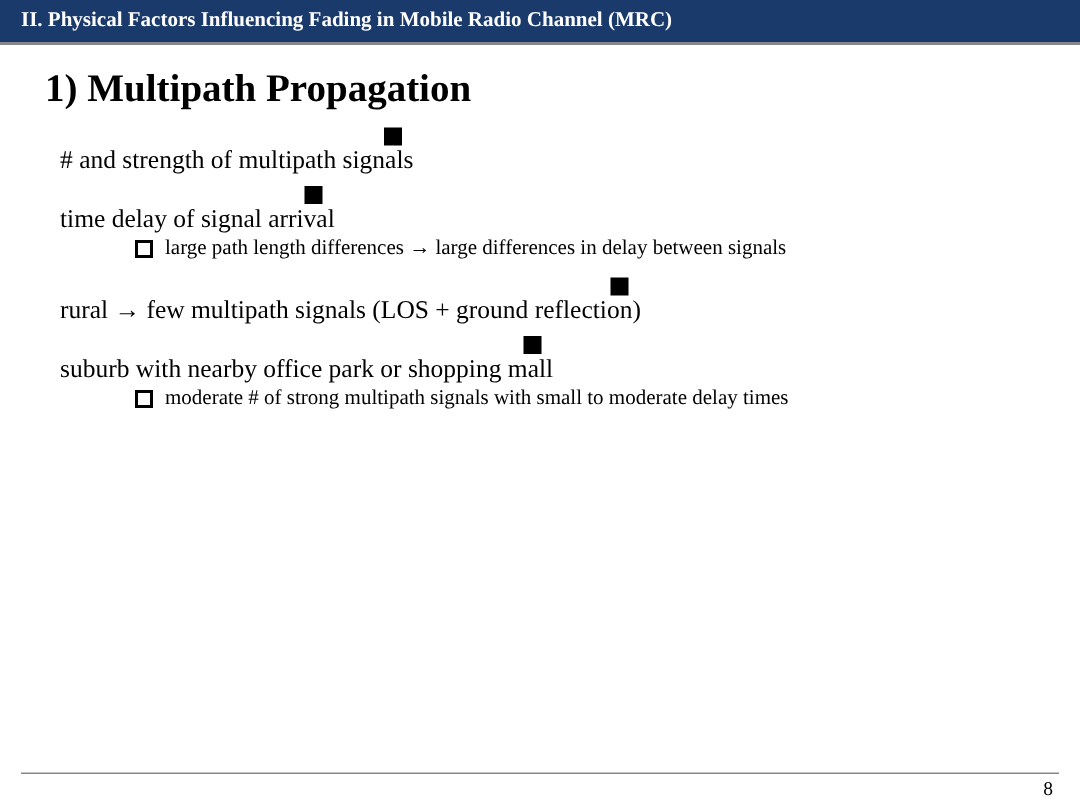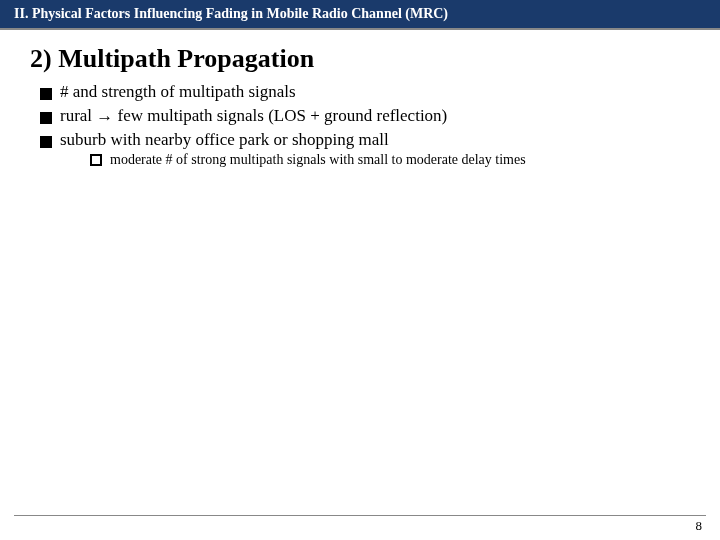--- a/index.html
+++ b/index.html
@@ -111,47 +111,62 @@
     .page-number {
       position: absolute;
       bottom: 6px;
       right: 18px;
       font-size: 13px;
       color: #000;
     }
 
     .li-row {
       display: flex;
-      align-items: center;
+      align-items: flex-end;
+      flex-direction: column;
     }
 
     .sub-list-container {
       margin-left: 20px;
     }
   </style>
 </head>
 <body>
 
 <div class="slide-container">
   <div class="header">
     <span>II. Physical Factors Influencing Fading in Mobile Radio Channel (MRC)</span>
   </div>
 
   <div class="content">
-    <div class="main-title">2) Multipath Propagation</div>
+    <div class="main-title">1) Multipath Propagation</div>
 
     <ul class="level1">
 
       <li>
         <div class="li-row">
           <span class="bullet-square"></span>
           <span class="level1-text"># and strength of multipath signals</span>
         </div>
       </li>
 
+      <li style="flex-direction:column;">
+        <div class="li-row">
+          <span class="bullet-square"></span>
+          <span class="level1-text">time delay of signal arrival</span>
+        </div>
+        <div class="sub-list-container">
+          <ul class="level2">
+            <li>
+              <span class="bullet-open-square"></span>
+              <span class="level2-text">large path length differences → large differences in delay between signals</span>
+            </li>
+          </ul>
+        </div>
+      </li>
 
 
       <li>
         <div class="li-row">
           <span class="bullet-square"></span>
           <span class="level1-text">rural → few multipath signals (LOS + ground reflection)</span>
         </div>
       </li>
 
       <li style="flex-direction:column;">

